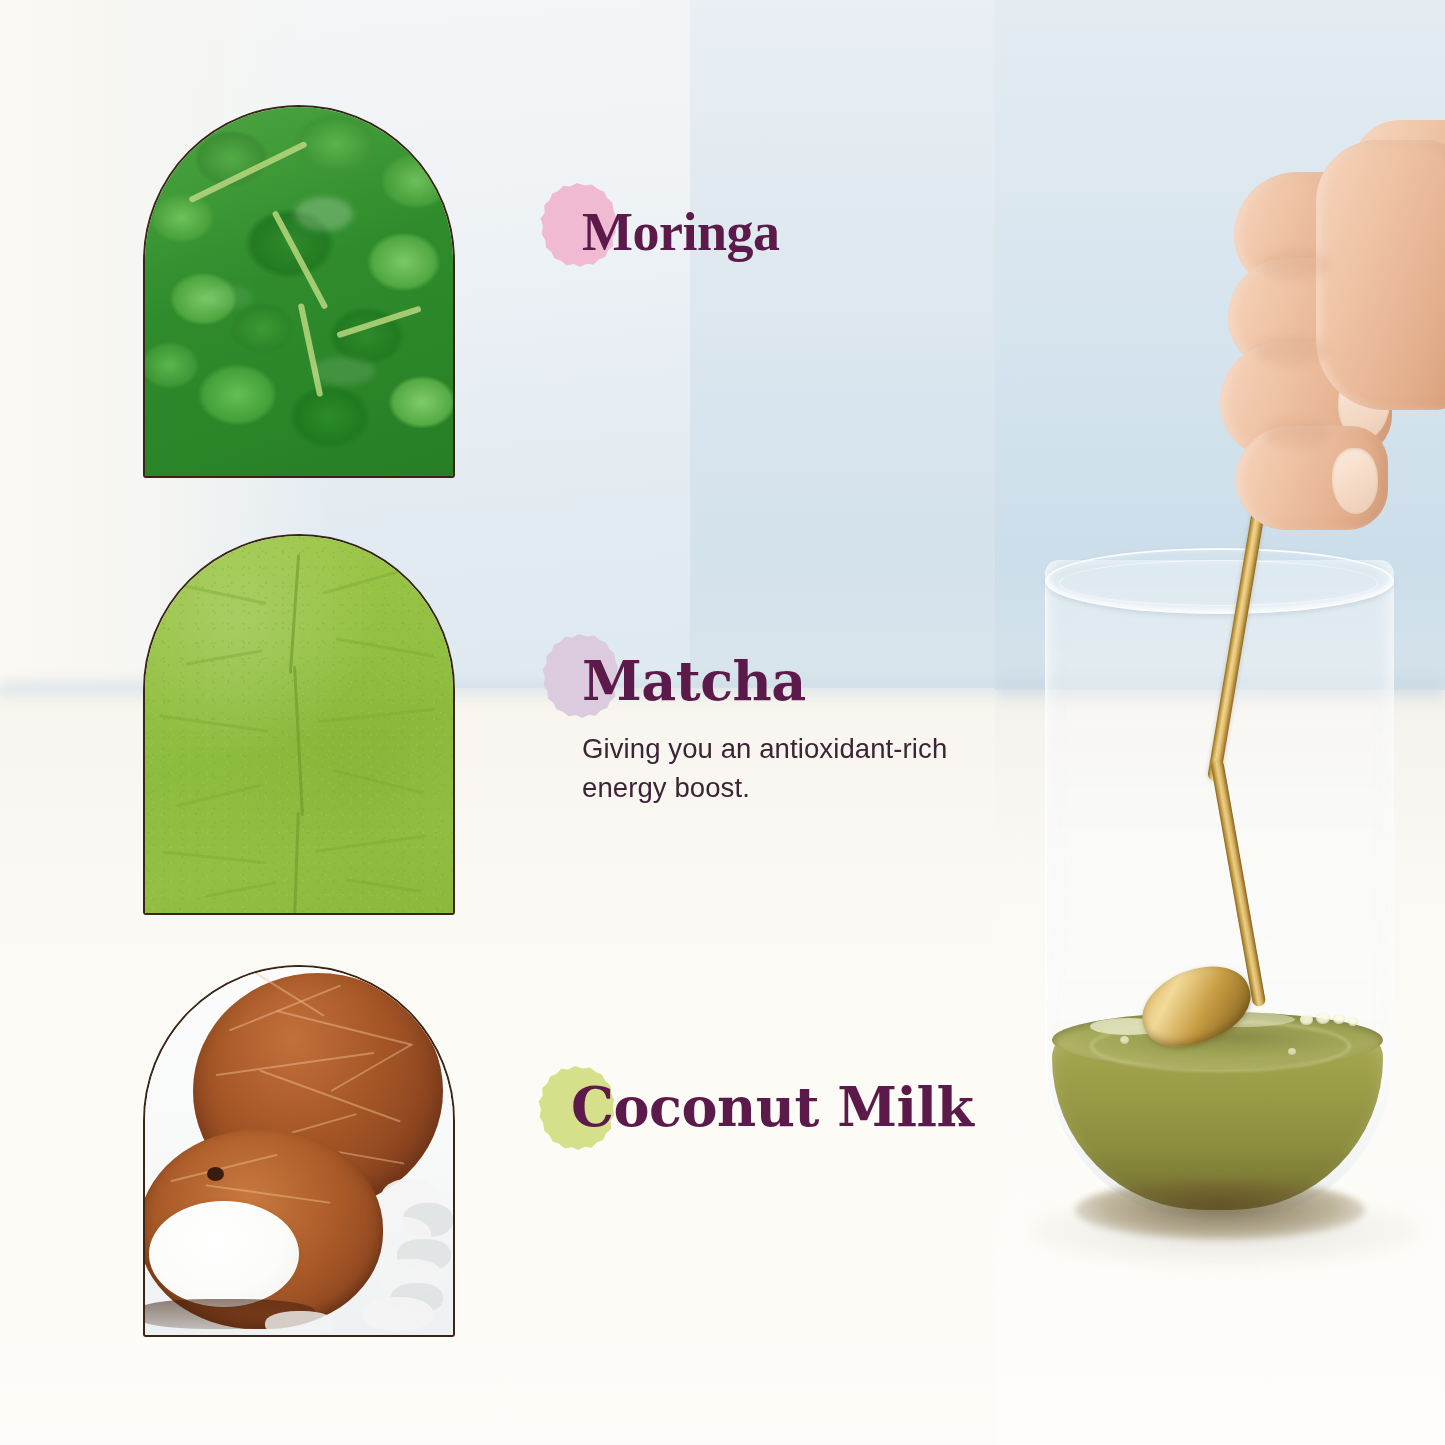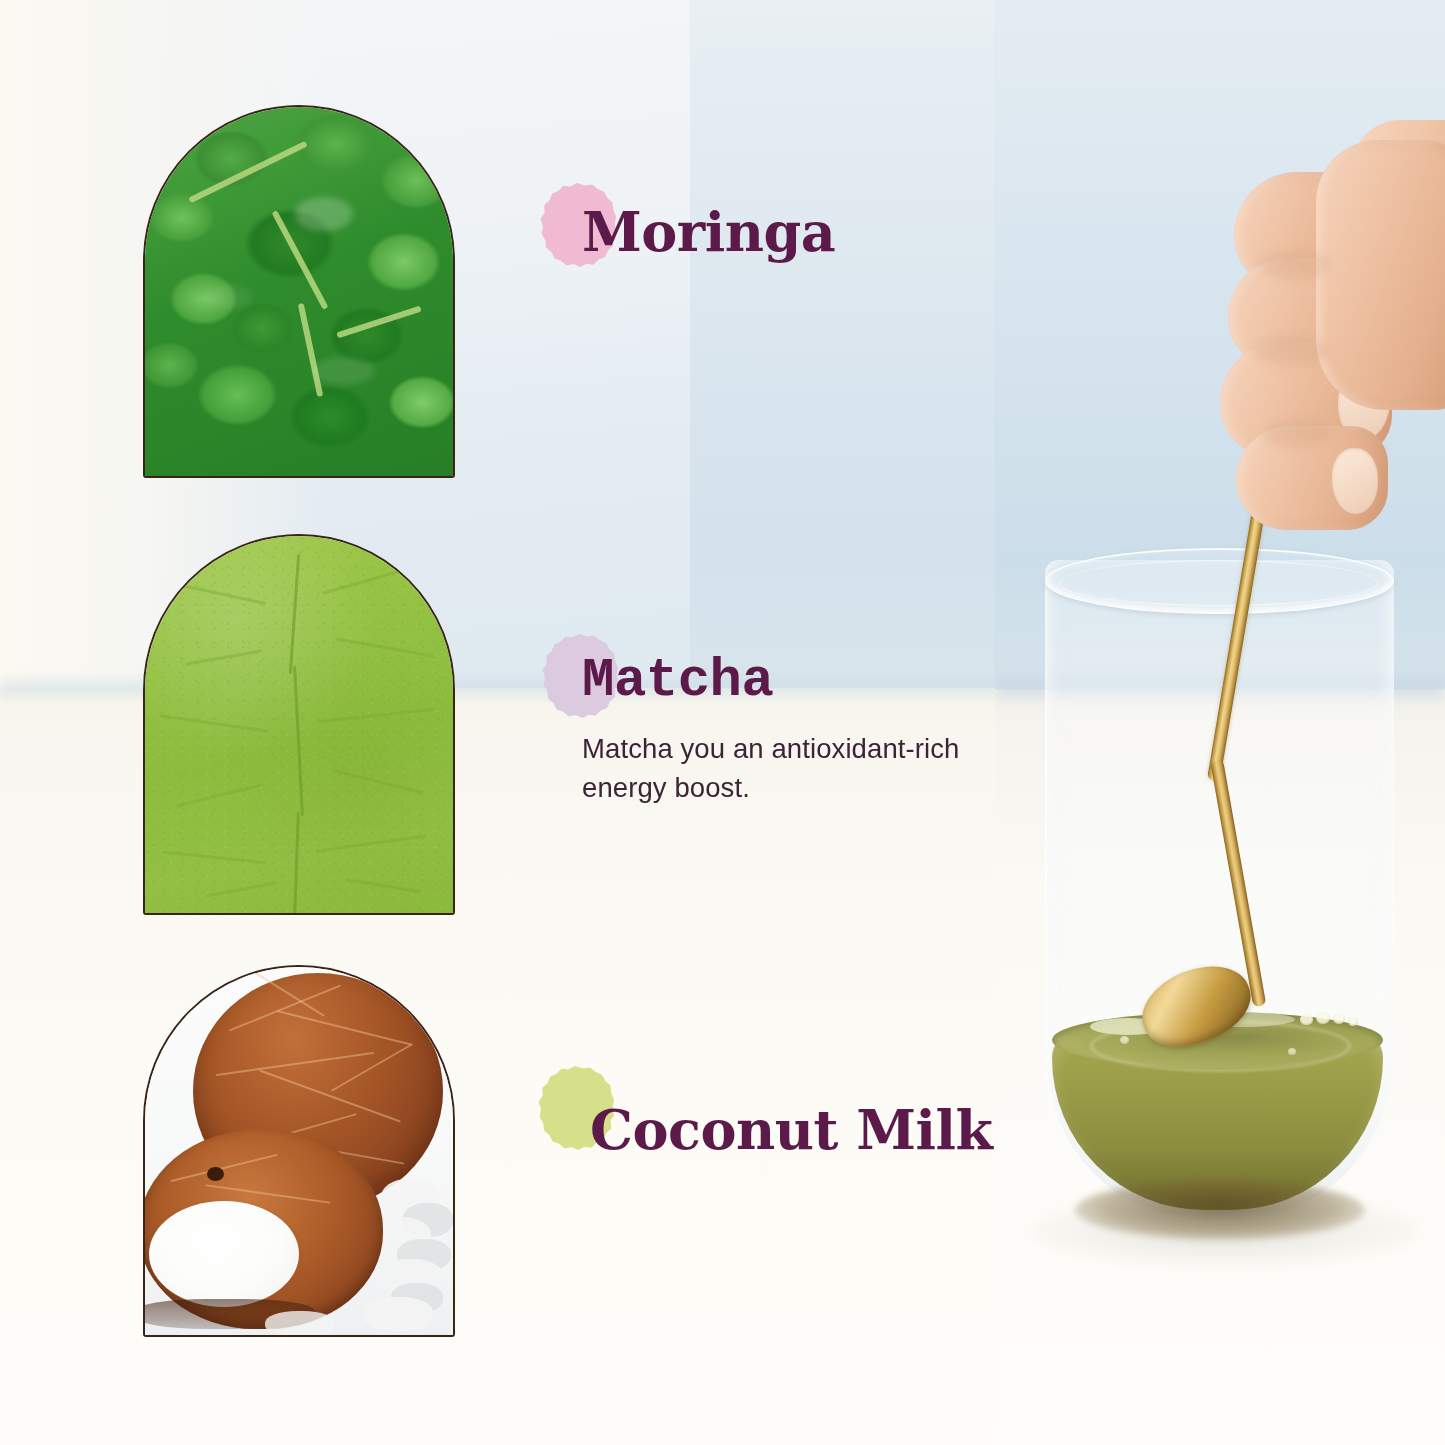--- a/index.html
+++ b/index.html
@@ -330,21 +330,21 @@
       <div class="stem" style="left:100px;top:150px;width:110px;height:6px;transform:rotate(62deg);"></div>
       <div class="stem" style="left:118px;top:240px;width:95px;height:6px;transform:rotate(78deg);"></div>
       <div class="stem" style="left:190px;top:212px;width:88px;height:6px;transform:rotate(-18deg);"></div>
       <div class="hl" style="left:150px;top:90px;width:58px;height:34px;"></div>
       <div class="hl" style="left:168px;top:250px;width:62px;height:28px;opacity:.5;"></div>
       <div class="hl" style="left:62px;top:178px;width:46px;height:24px;opacity:.35;"></div>
     </div>
   </div>
   <div class="blob" style="left:538px;top:183px;width:78px;height:84px;background:#F0BBD2;"></div>
   <div class="card-text" style="left:582px;top:205px;width:500px;">
-    <h2 class="heading" style="font-size:54px;">Moringa</h2>
+    <h2 class="heading" style="font-size:54px;font-family:Liberation Serif, serif;">Moringa</h2>
   </div>
 
   <div class="arch" style="left:143px;top:534px;width:312px;height:381px;">
     <div class="fill matcha-pow">
       <div class="grain"></div>
       <div class="crack" style="left:148px;top:18px;width:3px;height:120px;transform:rotate(4deg);"></div>
       <div class="crack" style="left:152px;top:130px;width:3px;height:150px;transform:rotate(-3deg);"></div>
       <div class="crack" style="left:150px;top:276px;width:3px;height:105px;transform:rotate(2deg);"></div>
       <div class="crack2" style="left:26px;top:56px;width:96px;height:3px;transform:rotate(12deg);"></div>
       <div class="crack2" style="left:40px;top:120px;width:78px;height:3px;transform:rotate(-10deg);"></div>
@@ -355,22 +355,22 @@
       <div class="crack2" style="left:190px;top:110px;width:100px;height:3px;transform:rotate(10deg);"></div>
       <div class="crack2" style="left:172px;top:178px;width:118px;height:3px;transform:rotate(-6deg);"></div>
       <div class="crack2" style="left:186px;top:244px;width:94px;height:3px;transform:rotate(14deg);"></div>
       <div class="crack2" style="left:170px;top:306px;width:112px;height:3px;transform:rotate(-8deg);"></div>
       <div class="crack2" style="left:200px;top:348px;width:76px;height:3px;transform:rotate(9deg);"></div>
       <div class="crack2" style="left:60px;top:352px;width:72px;height:3px;transform:rotate(-11deg);"></div>
     </div>
   </div>
   <div class="blob" style="left:540px;top:634px;width:78px;height:84px;background:#DCCBDE;"></div>
   <div class="card-text" style="left:582px;top:654px;width:500px;">
-    <h2 class="heading" style="font-size:54px;font-family:Liberation Mono, monospace;">Matcha</h2>
-    <p class="body-copy" style="margin-top:21px;">Matcha you an antioxidant-rich
+    <h2 class="heading" style="font-size:54px;">Matcha</h2>
+    <p class="body-copy" style="margin-top:21px;">Giving you an antioxidant-rich
 energy boost.</p>
   </div>
 
   <div class="arch" style="left:143px;top:965px;width:312px;height:372px;">
     <div class="fill coco">
 
       <div class="coco-half" style="left:48px;top:6px;width:250px;height:236px;"></div>
       <div class="coco-fiber" style="left:80px;top:40px;width:120px;height:2px;transform:rotate(-22deg);"></div>
       <div class="coco-fiber" style="left:130px;top:60px;width:140px;height:2px;transform:rotate(14deg);"></div>
       <div class="coco-fiber" style="left:70px;top:96px;width:160px;height:2px;transform:rotate(-8deg);"></div>
@@ -393,17 +393,17 @@
       <div class="coco-fiber" style="left:60px;top:226px;width:126px;height:2px;transform:rotate(8deg);"></div>
       <div class="coco-fiber" style="left:34px;top:256px;width:100px;height:2px;transform:rotate(-6deg);"></div>
       <div class="coco-eye" style="left:62px;top:200px;width:17px;height:14px;"></div>
       <div class="coco-flesh" style="left:4px;top:234px;width:150px;height:106px;"></div>
 
       <div style="position:absolute;left:-10px;top:332px;width:180px;height:30px;background:linear-gradient(180deg,rgba(58,26,10,.55),rgba(58,26,10,.25));border-radius:40%;"></div>
       <div class="coco-flake" style="left:120px;top:344px;width:70px;height:26px;opacity:.8;"></div>
     </div>
   </div>
   <div class="blob" style="left:536px;top:1066px;width:78px;height:84px;background:#D6E08A;"></div>
-  <div class="card-text" style="left:590px;top:1080px;width:500px;margin-top:23px;">
+  <div class="card-text" style="left:571px;top:1080px;width:500px;">
     <h2 class="heading" style="font-size:54px;">Coconut Milk</h2>
   </div>
 
 </div>
 
 </body></html>

